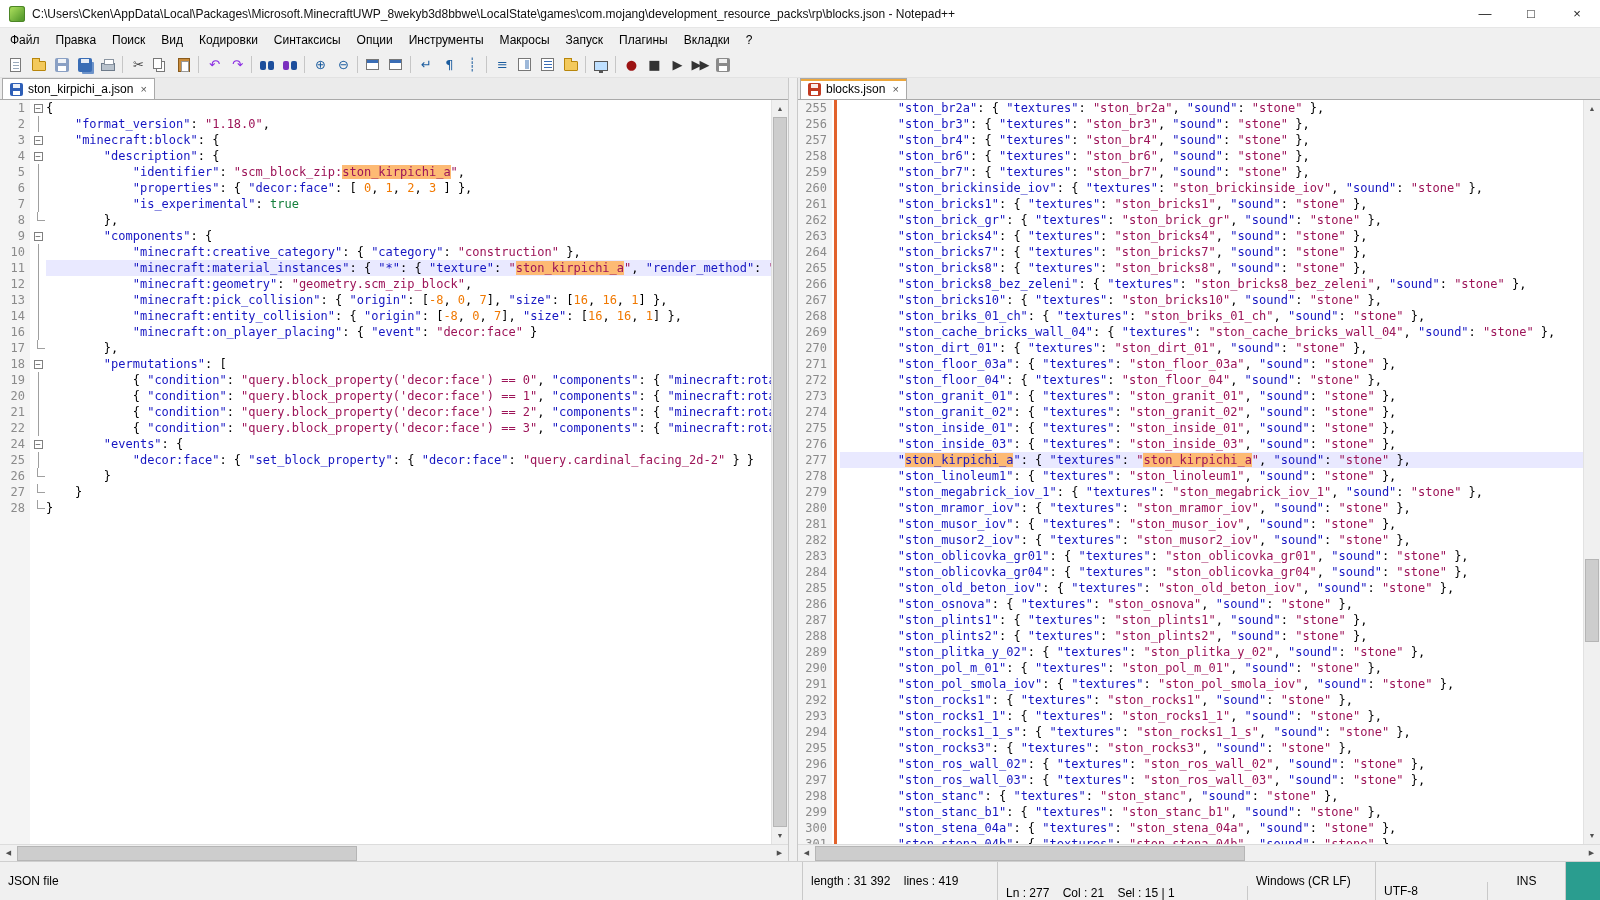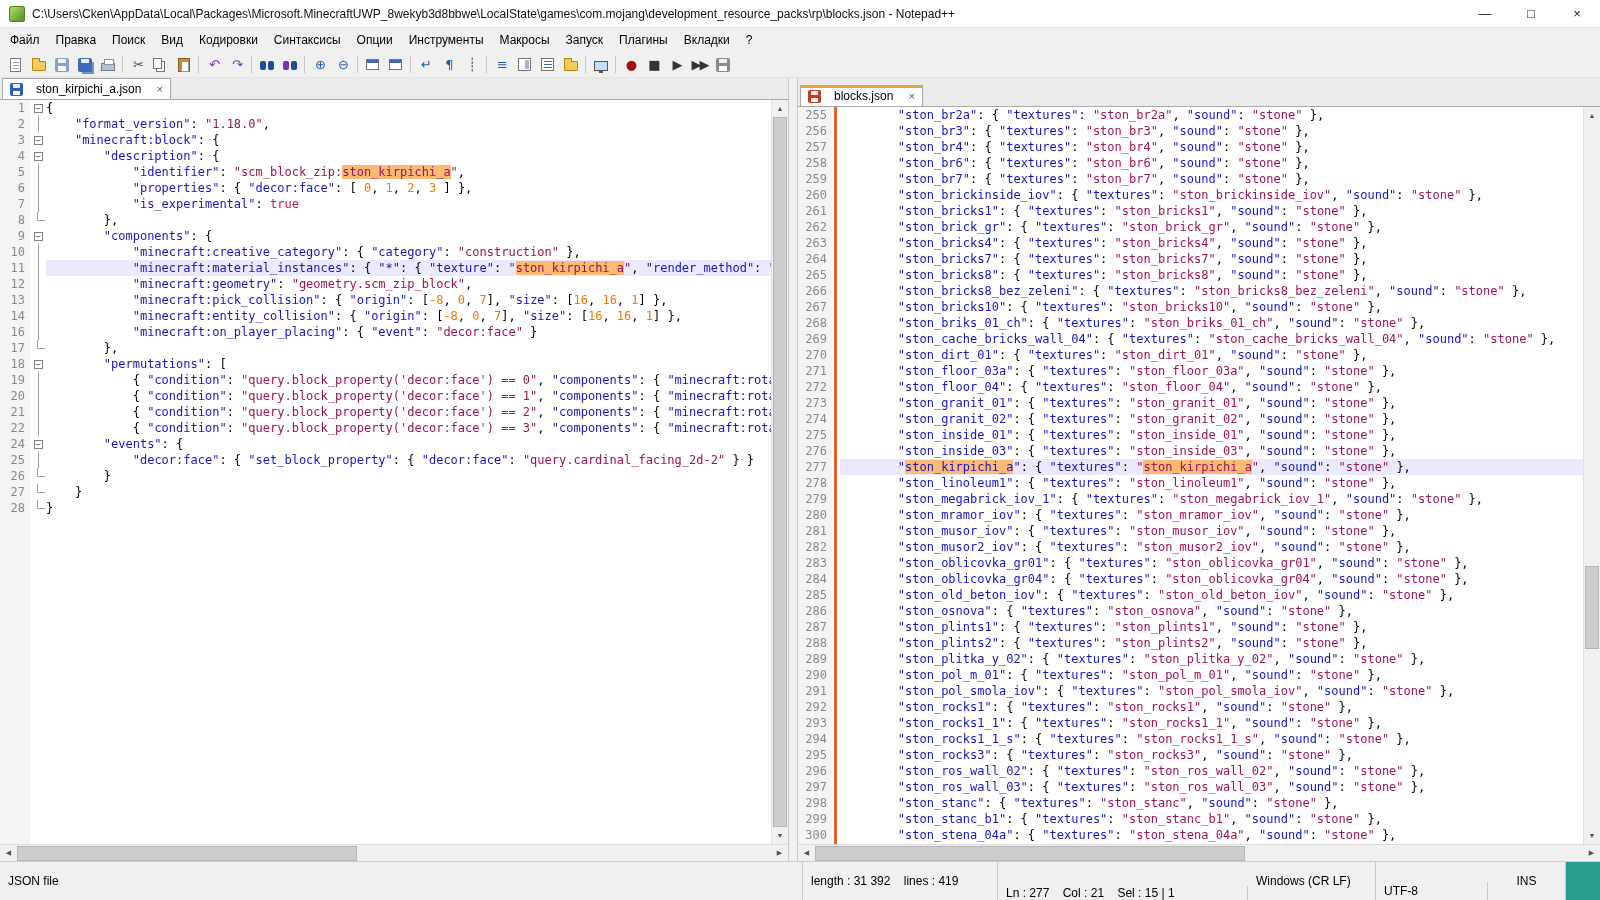--- a/index.html
+++ b/index.html
@@ -51,23 +51,23 @@
 
   
   .main{flex:1;display:flex;min-height:0;background:#e8e8e8;}
   .pane{display:flex;flex-direction:column;min-width:0;background:#fff;}
   .pane-left{flex:0 0 788px;width:788px;}
   .splitter{flex:0 0 10px;background:#f0f0f0;border-left:1px solid #c9c9c9;border-right:1px solid #c9c9c9;}
   .pane-right{flex:1;}
 
   
   .tabbar{flex:0 0 22px;background:#ebebeb;display:flex;align-items:flex-end;border-bottom:1px solid #a9a9a9;}
-  .tab{height:21px;display:flex;align-items:center;gap:13px;background:#fff;border:1px solid #a9a9a9;border-bottom:none;
+  .tab{height:21px;display:flex;align-items:center;gap:5px;background:#fff;border:1px solid #a9a9a9;border-bottom:none;
        padding:0 7px;margin-left:2px;font-size:12px;}
-  .tab.focused{box-shadow:inset 0 2px 0 #eda73c;margin-top:7px;}
+  .tab.focused{box-shadow:inset 0 2px 0 #eda73c;}
   .tabicon{width:13px;height:13px;border-radius:2px;position:relative;}
   .tabicon::before{content:'';position:absolute;left:3px;top:1px;width:7px;height:4px;background:rgba(255,255,255,.9);}
   .tabicon::after{content:'';position:absolute;left:3px;bottom:1px;width:7px;height:4px;background:#fff;}
   .tabicon.saved{background:#2e5fb7;}
   .tabicon.modified{background:#c23b22;}
   .tabclose{font-size:11px;color:#555;margin-left:2px;}
 
   
   .editor{flex:1;position:relative;background:#fff;min-height:0;}
   .margin-col{position:absolute;top:0;bottom:0;left:0;background:#f4f4f4;}
@@ -84,21 +84,21 @@
   .f-end{background:linear-gradient(#a0a0a0,#a0a0a0) no-repeat 7px 0/1px 9px,
                linear-gradient(#a0a0a0,#a0a0a0) no-repeat 7px 8px/8px 1px;}
   .fbox{width:9px;height:9px;border:1px solid #808080;background:#fff;color:#555;
         font-size:9px;line-height:7px;text-align:center;display:block;}
   .chg{flex:0 0 8px;background:linear-gradient(#e2622c,#e2622c) no-repeat 2px 0/3px 100%;}
   .code{flex:1;white-space:pre;overflow:hidden;color:#000;}
   .code.cur{background:#e9e9ff;}
   .jk{color:#1616c2;}
   .js{color:#9c1458;}
   .jn{color:#f07800;}
-  .jb{color:#be185d;}
+  .jb{color:#15803d;}
   .mk{background:#fdba74;}
 
   
   .vscroll{position:absolute;top:0;right:0;bottom:0;width:17px;background:#f0f0f0;display:flex;flex-direction:column;border-left:1px solid #e2e2e2;}
   .sb-btn{display:flex;align-items:center;justify-content:center;font-size:7px;color:#505050;}
   .vscroll .sb-btn{flex:0 0 17px;height:17px;}
   .vtrack{flex:1;position:relative;}
   .vthumb{position:absolute;left:1px;right:1px;background:#cdcdcd;border:1px solid #b5b5b5;}
   .pane-left .vthumb{top:0;bottom:0;}
   .pane-right .vthumb{top:442px;height:83px;}

